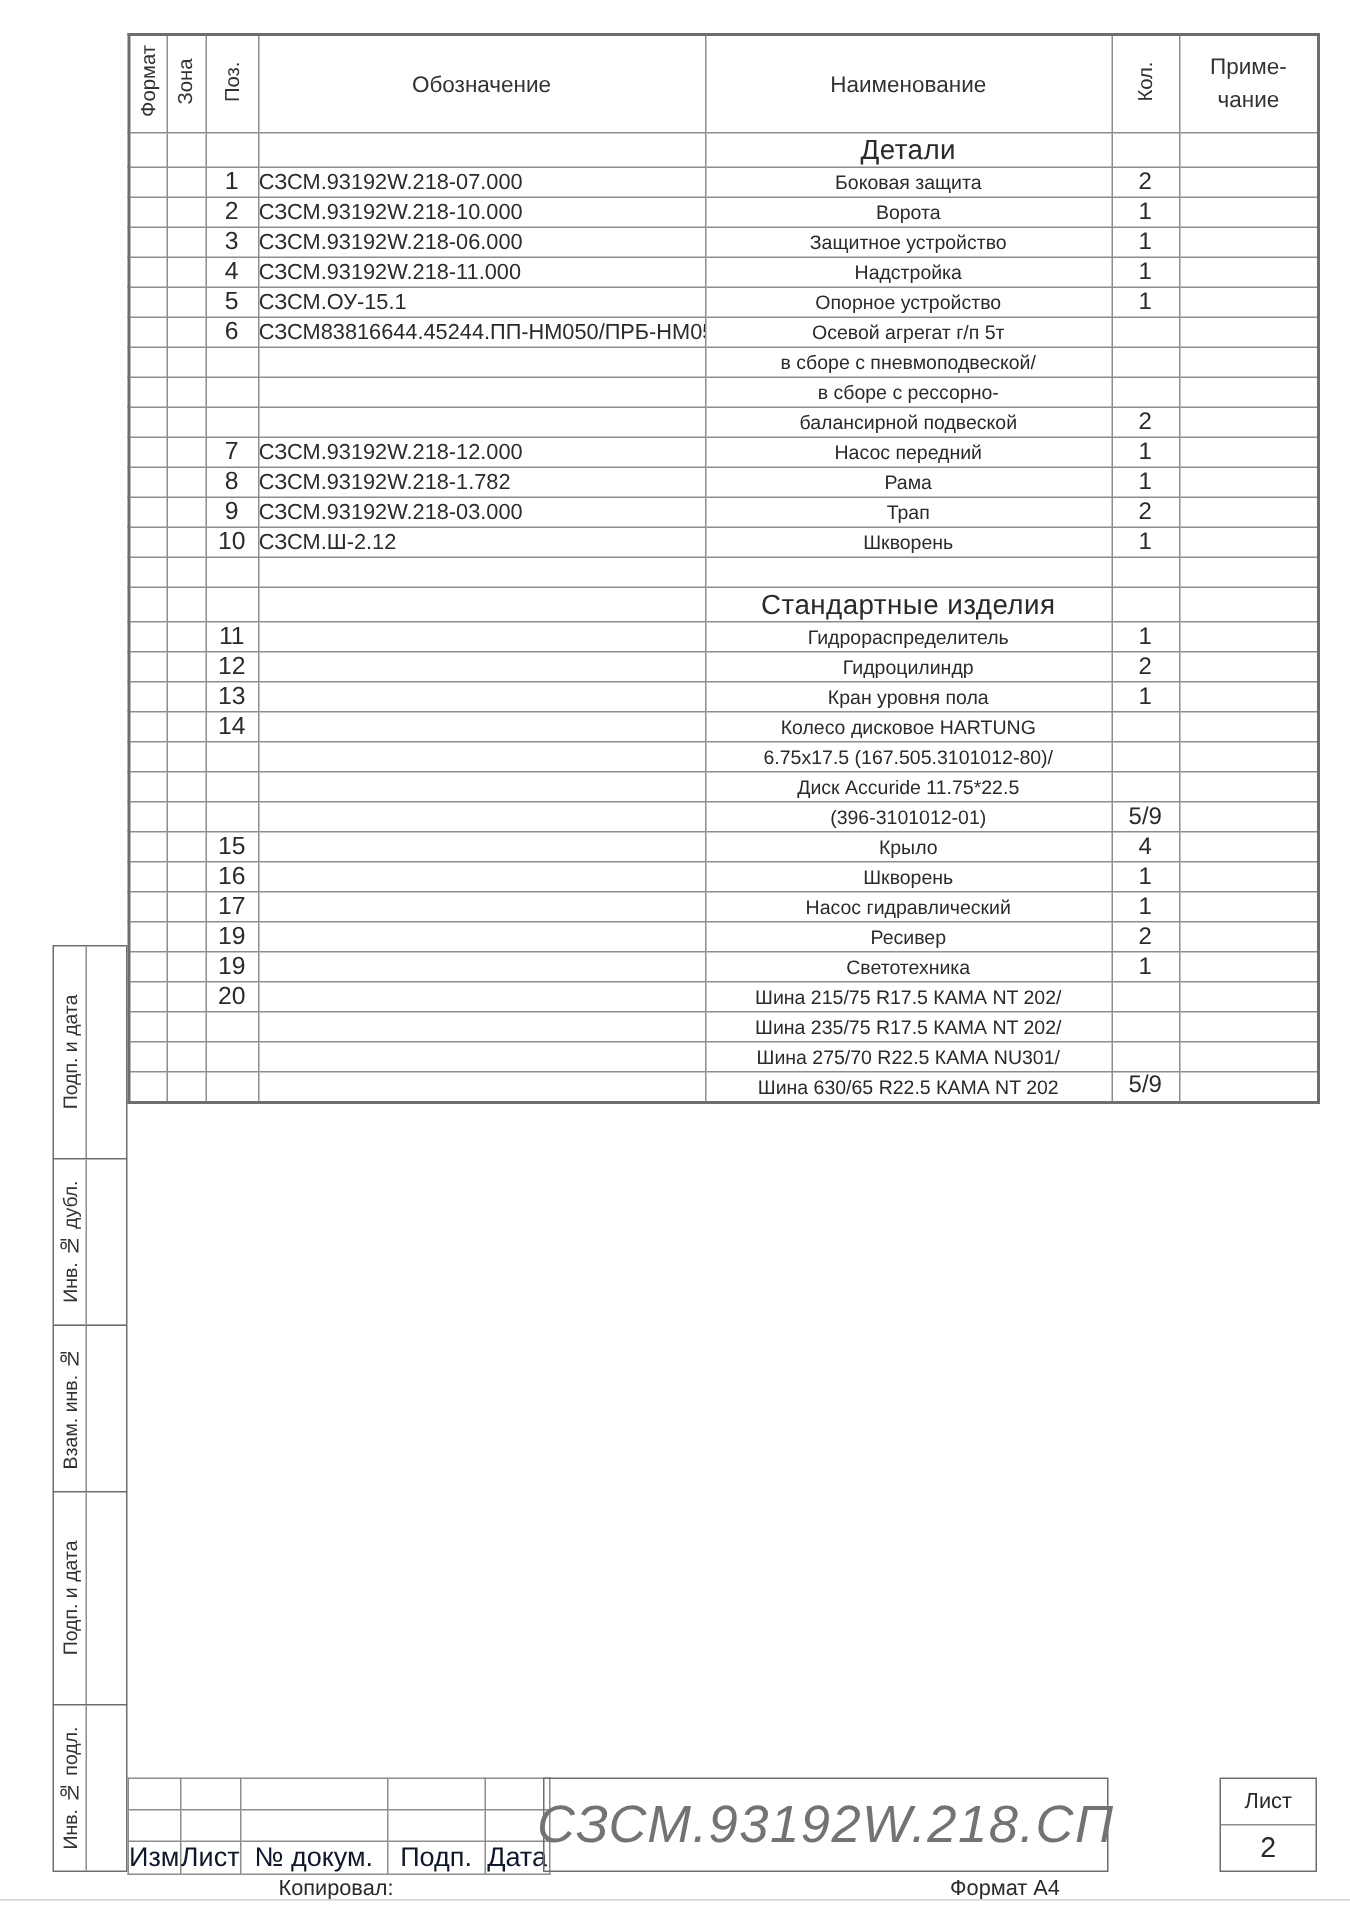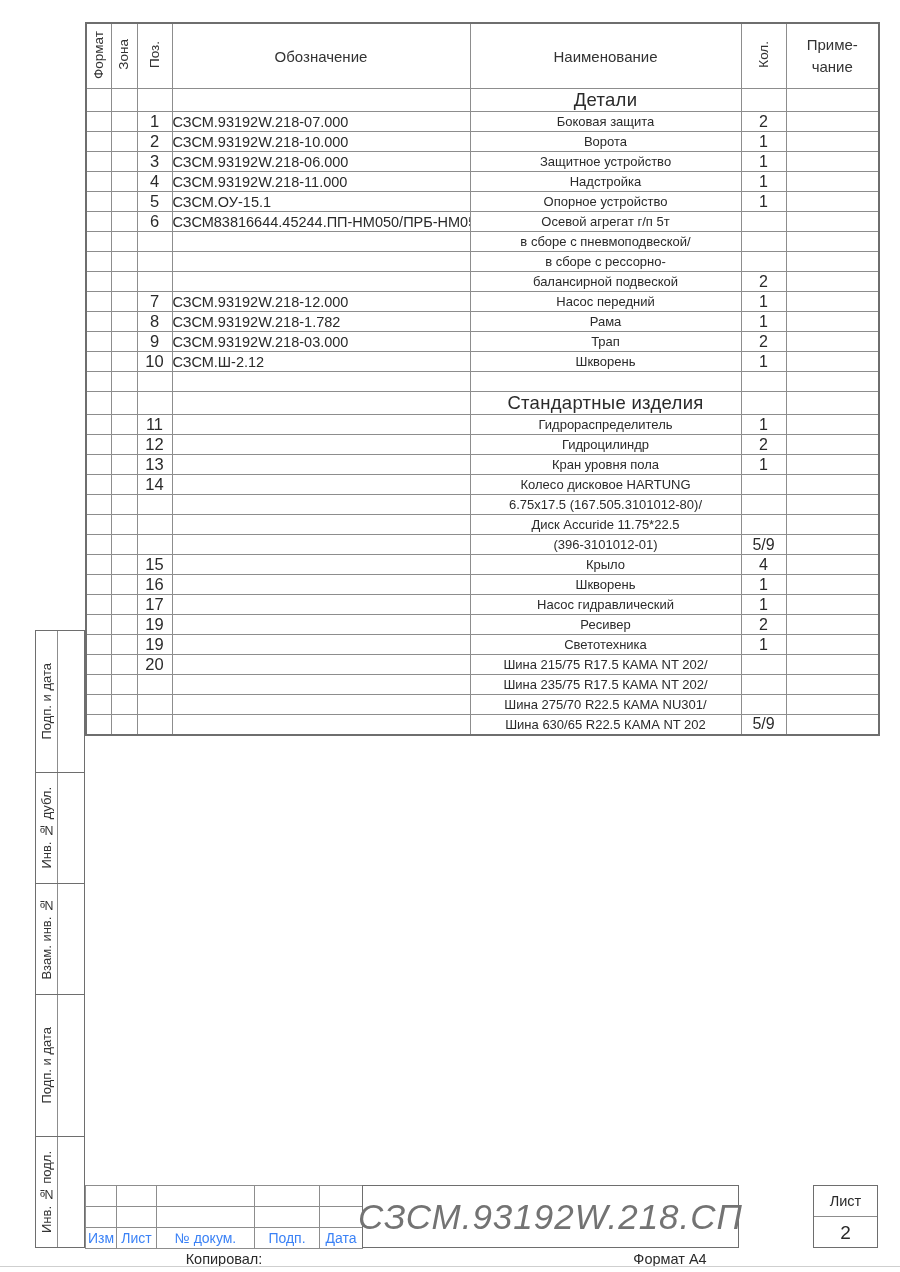--- a/index.html
+++ b/index.html
@@ -33,21 +33,21 @@
     border:1px solid #6e6e6e;display:flex;background:#fff;}
   .side-label{width:21px;border-right:1px solid #8d8d8d;display:flex;
     align-items:center;justify-content:center;}
   .side-label span{writing-mode:vertical-rl;transform:rotate(180deg);
     font-size:13px;white-space:nowrap;color:#333;}
   
   .title-block{position:absolute;left:85px;top:1185px;width:793px;height:63px;}
   table.tb-grid{position:absolute;left:0;top:0;border-collapse:collapse;table-layout:fixed;
     border:1.5px solid #6e6e6e;}
   table.tb-grid td{border:1px solid #8d8d8d;height:20px;padding:0;
-    text-align:center;font-size:14px;color:#3b82f6;white-space:nowrap;}
+    text-align:center;font-size:18px;color:#0f172a;white-space:nowrap;}
   .tb-desig{position:absolute;left:277px;top:0;width:377px;height:63px;
     box-sizing:border-box;border:1.5px solid #6e6e6e;
     display:flex;align-items:center;justify-content:center;
     font-size:35px;letter-spacing:1px;color:#737373;white-space:nowrap;font-style:italic;}
   .tb-list{position:absolute;left:728px;top:0;width:65px;height:63px;box-sizing:border-box;
     border:1.5px solid #6e6e6e;}
   .tb-list-head{height:31px;box-sizing:border-box;border-bottom:1px solid #8d8d8d;
     display:flex;align-items:center;justify-content:center;font-size:14.5px;}
   .tb-list-num{height:31px;display:flex;align-items:center;justify-content:center;
     font-size:19px;}

